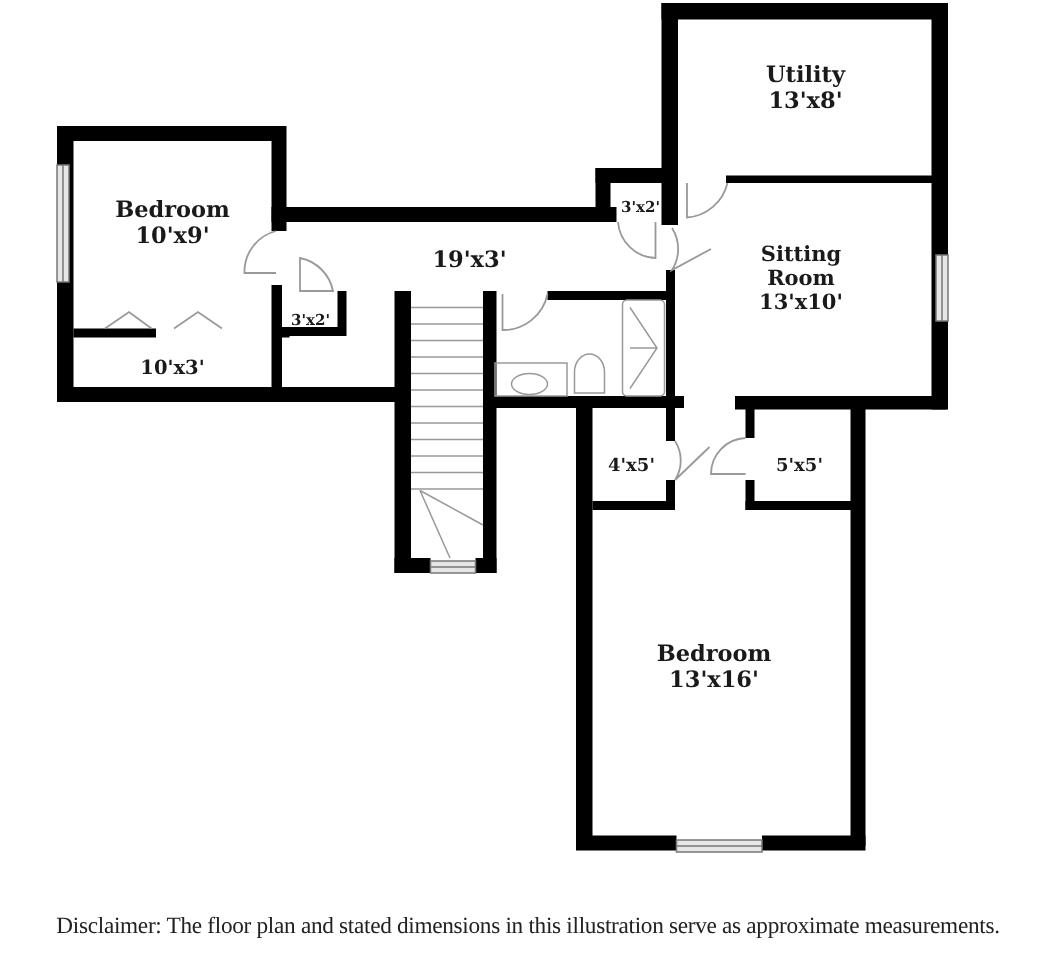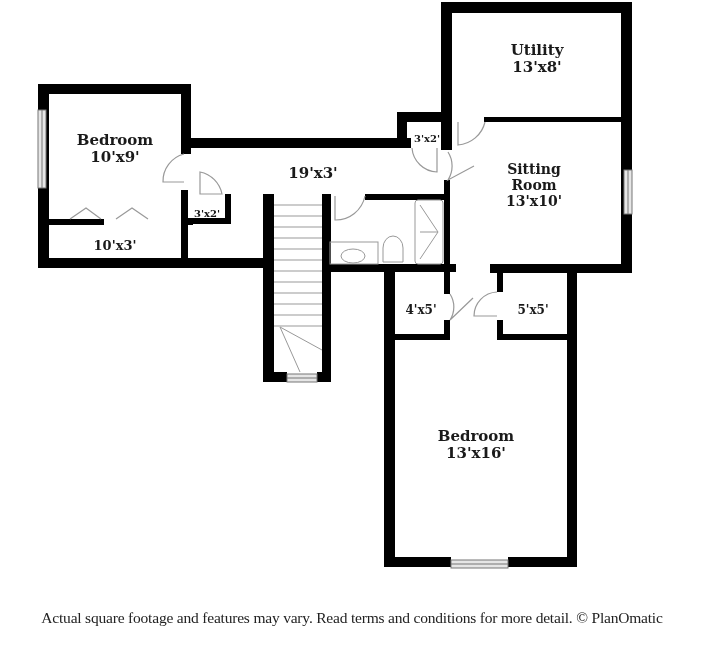--- a/index.html
+++ b/index.html
@@ -115,14 +115,14 @@
       <text class="room-label" font-size="10"><tspan x="427" y="141.5">3'x2'</tspan></text>
       <text class="room-label" font-size="15"><tspan x="537" y="54.625">Utility</tspan><tspan x="537" y="71.875">13'x8'</tspan></text>
       <text class="room-label" font-size="14"><tspan x="534" y="173.8">Sitting</tspan><tspan x="534" y="189.9">Room</tspan><tspan x="534" y="206">13'x10'</tspan></text>
       <text class="room-label" font-size="12"><tspan x="421" y="314.2">4'x5'</tspan></text>
       <text class="room-label" font-size="12"><tspan x="533" y="314.2">5'x5'</tspan></text>
       <text class="room-label" font-size="15"><tspan x="476" y="440.625">Bedroom</tspan><tspan x="476" y="457.875">13'x16'</tspan></text>
     </g>
 </svg>
 
 <div class="disclaimer">
-  <div>Actual square footage and features may vary. Read terms and conditions for more detail. © PlanOmatic</div>
+  <div>Disclaimer: The floor plan and stated dimensions in this illustration serve as approximate measurements.</div>
 </div>
 
 </body></html>

